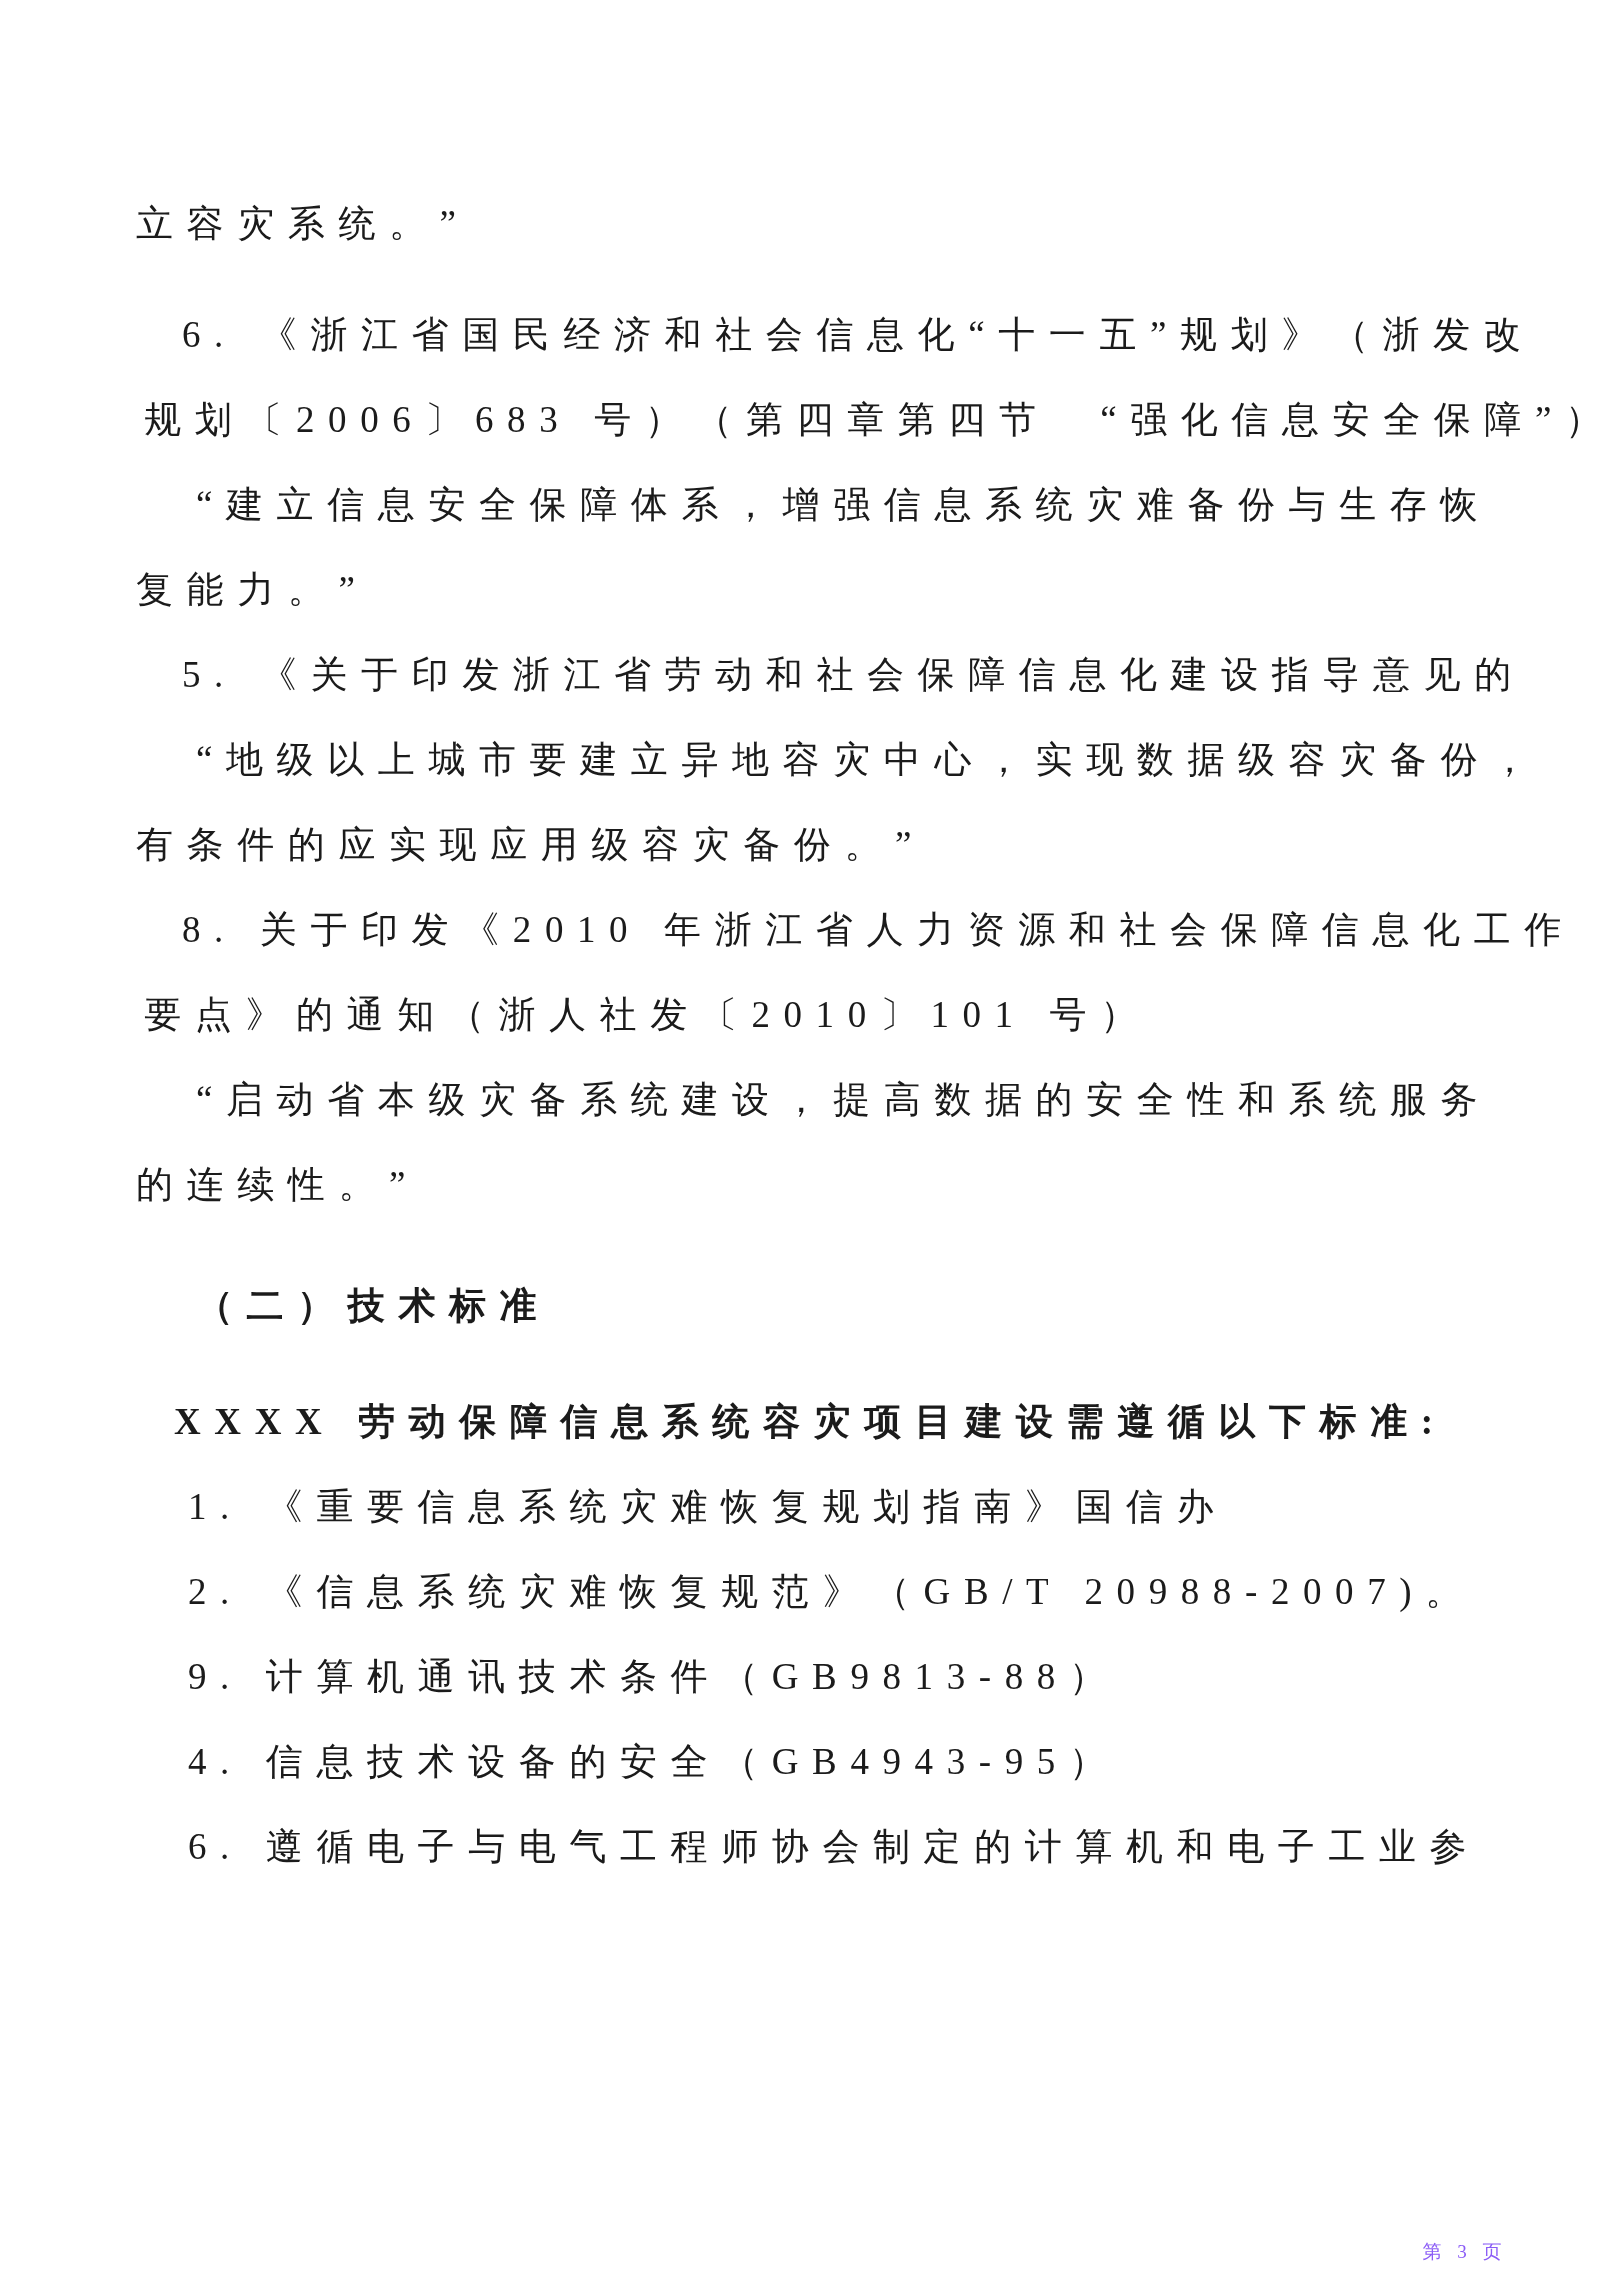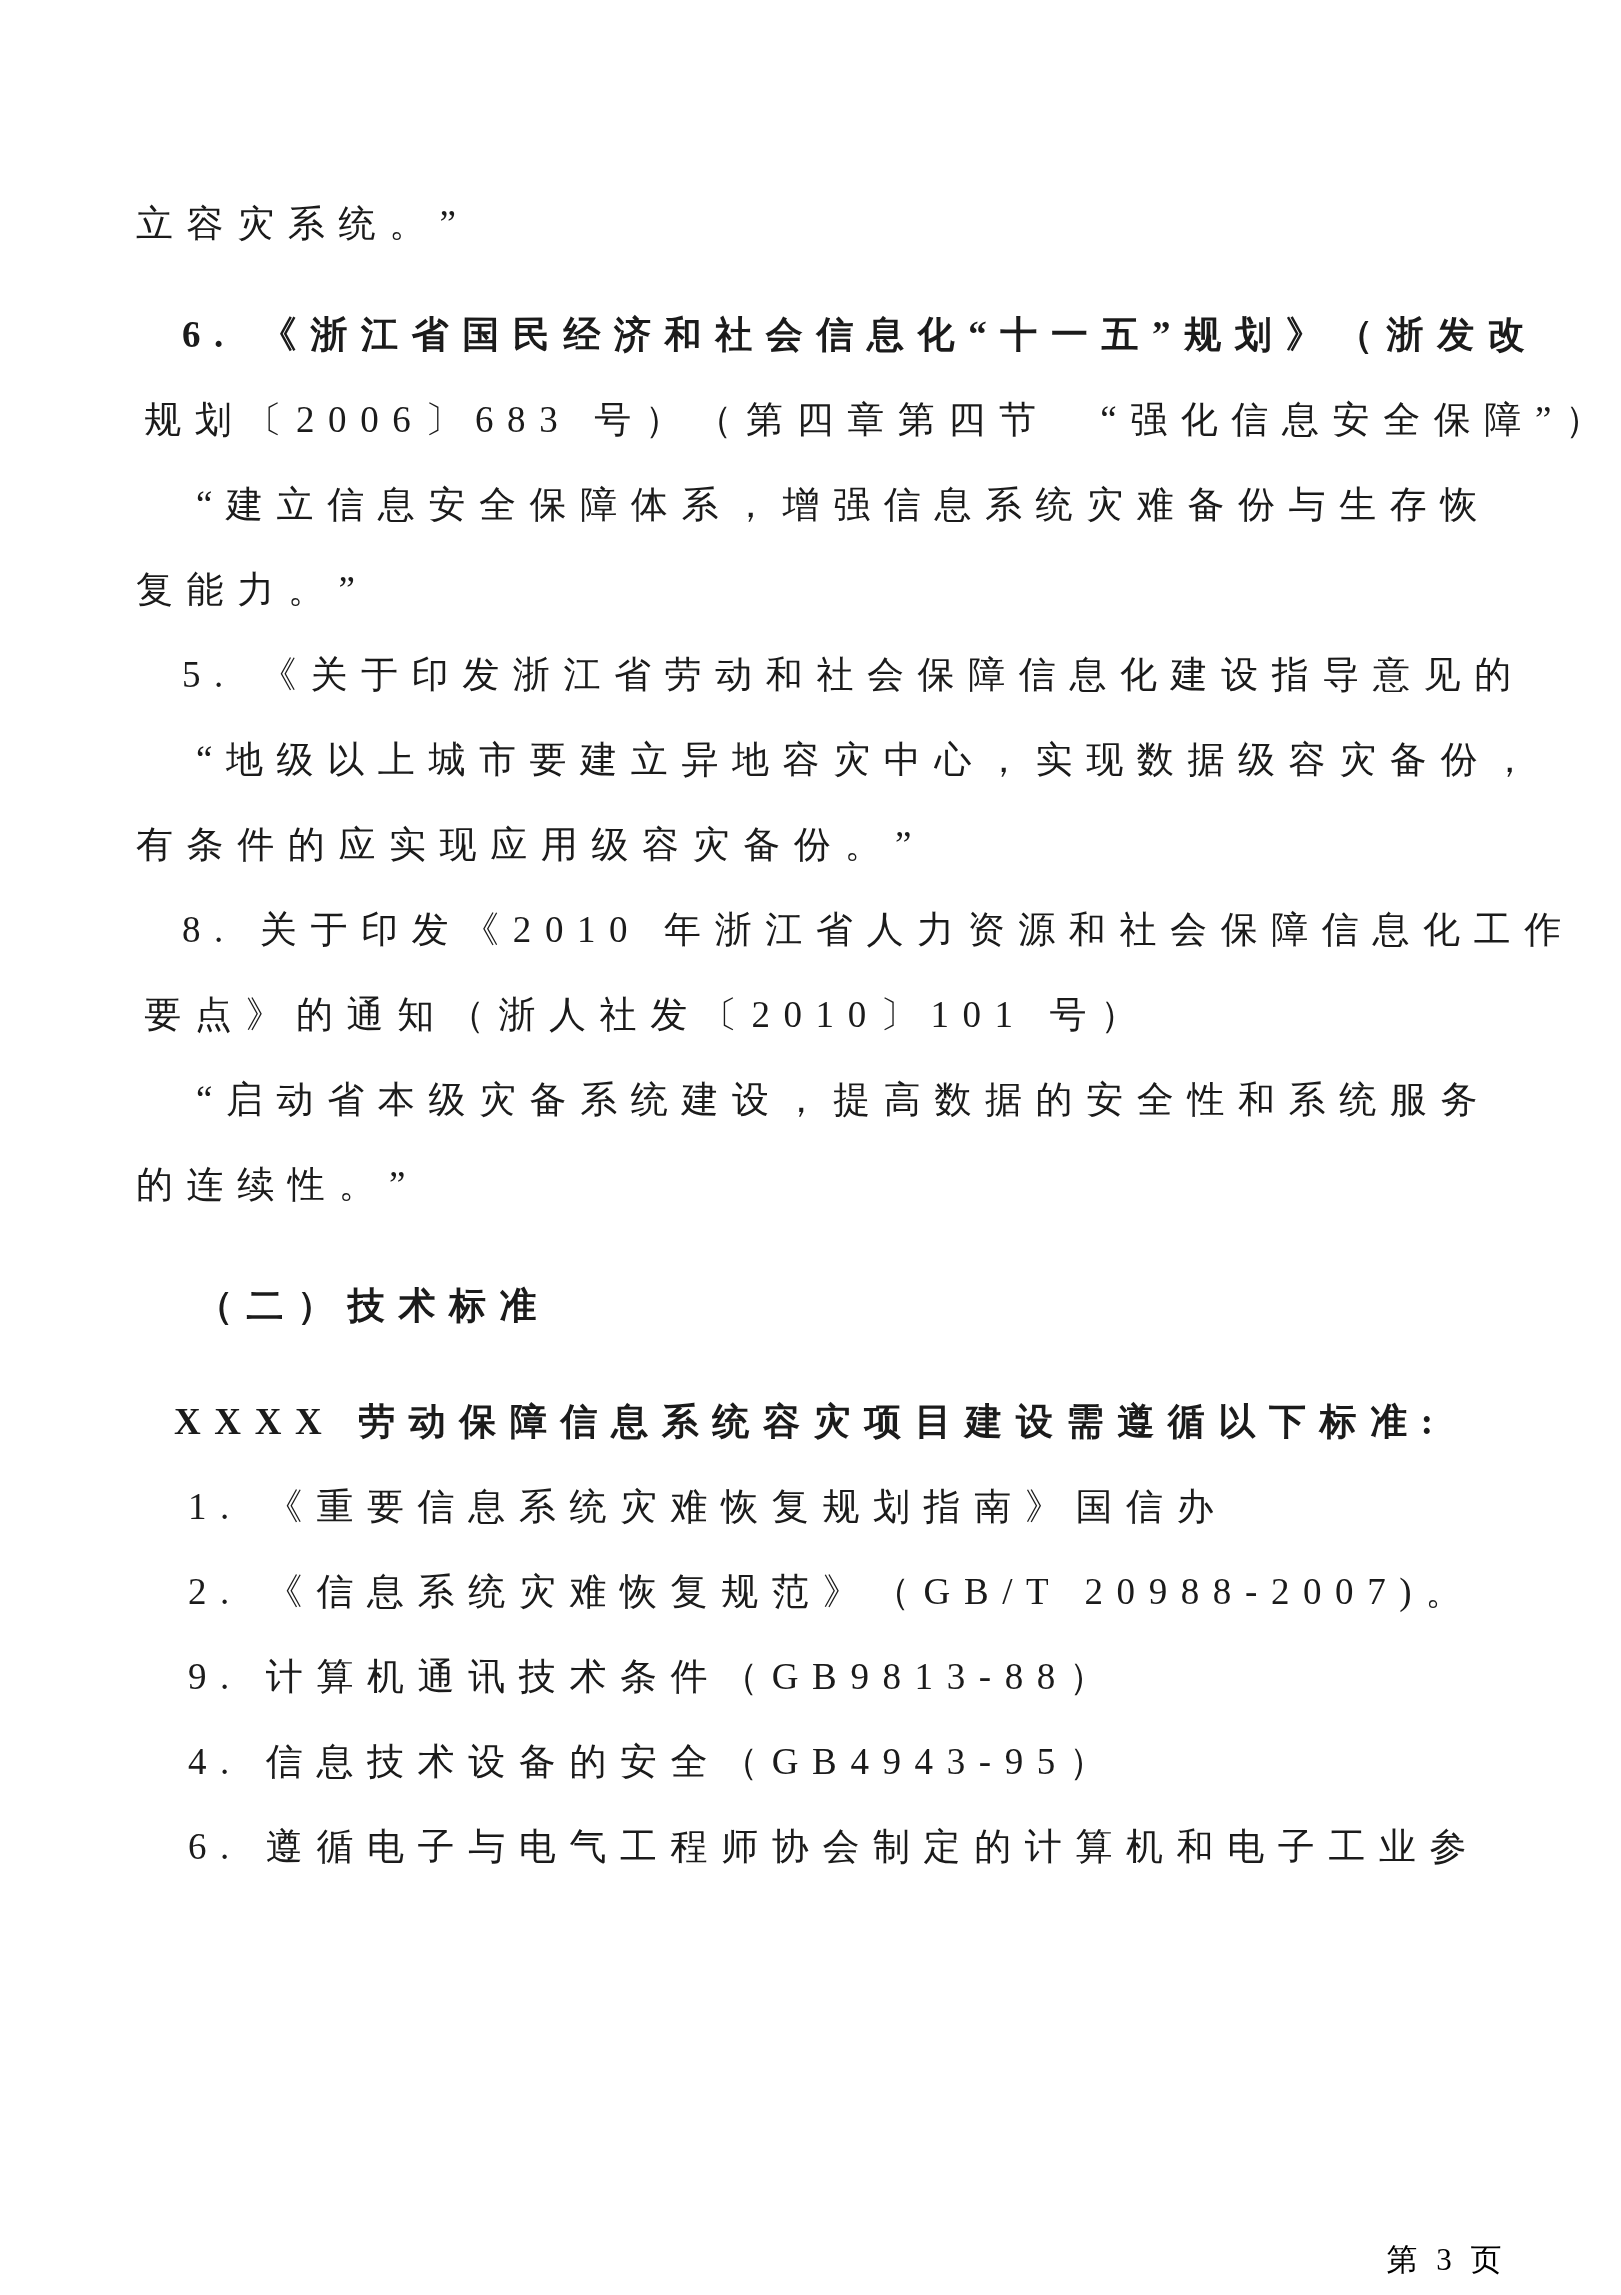--- a/index.html
+++ b/index.html
@@ -24,30 +24,30 @@
     letter-spacing:13.6px;
     white-space:nowrap;
   }
   .cont{padding-left:0;}
   .cont2{padding-left:8.2px;}
   .num{padding-left:46px;}
   .num2{padding-left:52px;}
   .quote{padding-left:60px;}
   .para{padding-left:38px;}
   .bold{font-weight:bold;font-family:Liberation Serif, serif;}
-  .gap-lg{margin-top:26px;font-weight:bold;}
+  .gap-lg{margin-top:26px;}
   .gap-xl{margin-top:36px;}
   .gap-xl2{margin-top:31px;}
   .footer{
     position:absolute;
     right:115px;
     top:2239px;
-    font-size:31px;
+    font-size:19px;
     letter-spacing:5.5px;
-    color:#000000;
+    color:#8b5cf6;
     text-align:right;
   }
 </style>
 </head>
 <body>
 
 <div class="page">
   <div class="content">
     <div class="line cont">立容灾系统。”</div>
     <div class="line num gap-lg">6. 《浙江省国民经济和社会信息化“十一五”规划》（浙发改</div>

